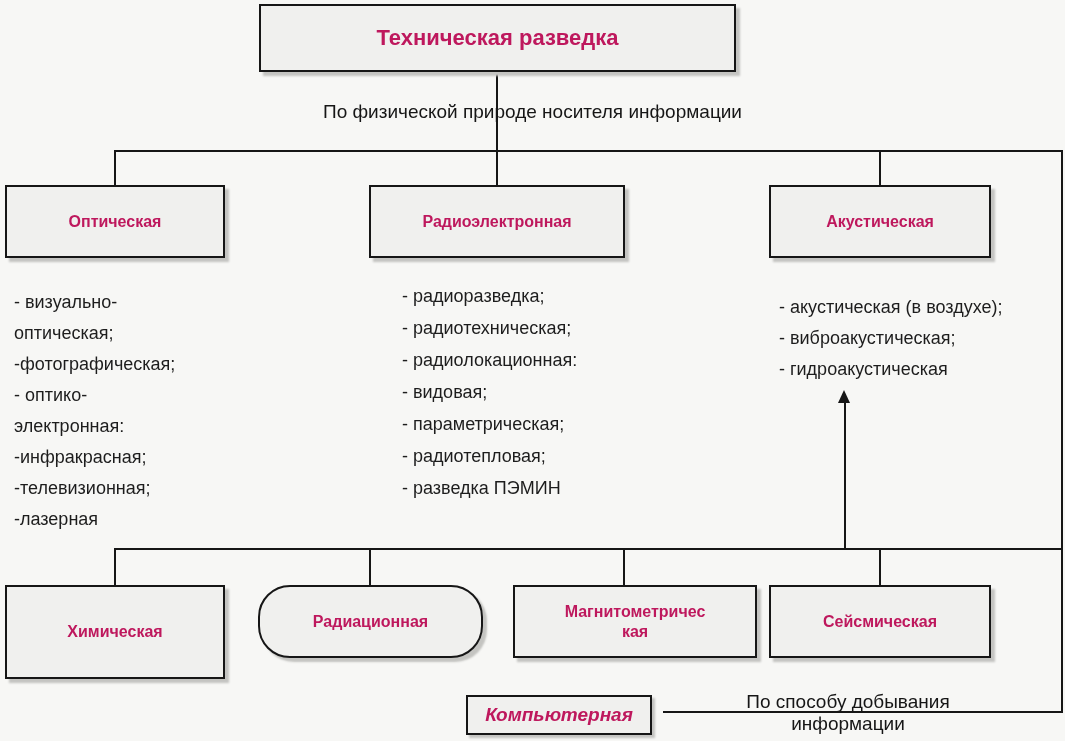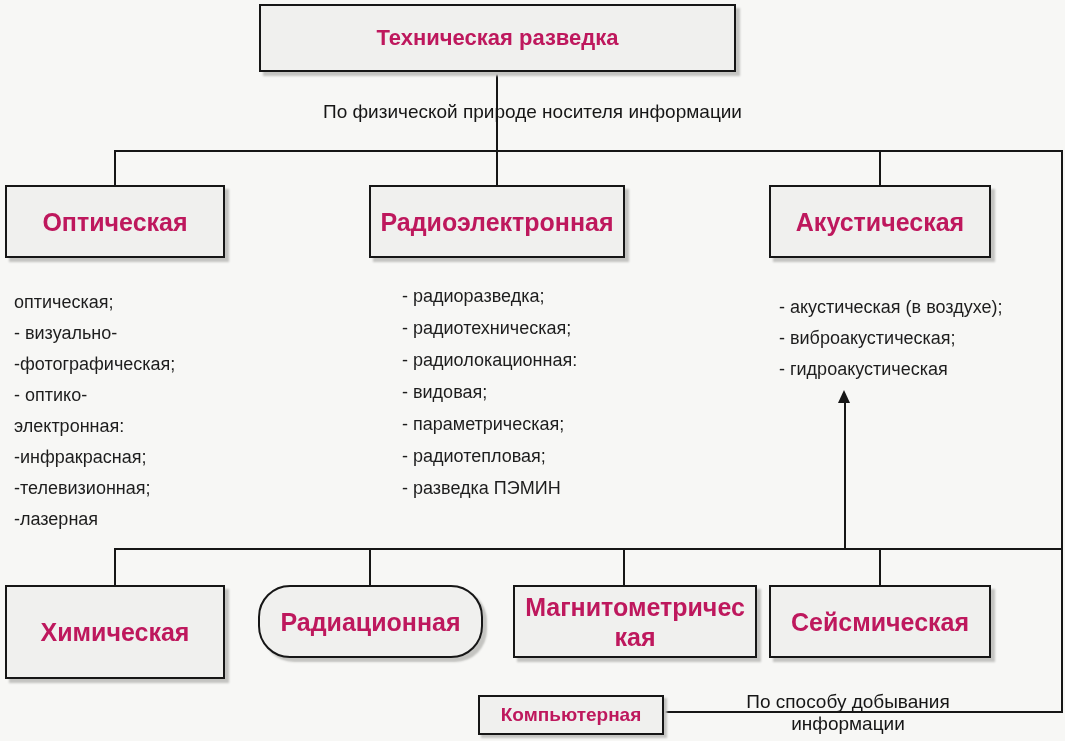--- a/index.html
+++ b/index.html
@@ -24,21 +24,21 @@
     display: flex;
     align-items: center;
     justify-content: center;
     text-align: center;
     font-weight: bold;
     color: #be185d;
   }
   .box .lbl { white-space: pre-line; line-height: 1.2; padding: 0 6px; }
 
   .title-box { font-size: 22px; }
-  .lvl1 { font-size: 25px; }
+  .lvl1 { font-size: 16px; }
   .small-box { font-size: 19px; box-shadow: 3px 3px 2px #c4c4c1; }
 
   .caption {
     position: absolute;
     font-size: 19px;
     color: #161616;
     text-align: center;
     white-space: pre-line;
     line-height: 22px;
   }
@@ -85,22 +85,22 @@
     <span class="lbl">Оптическая</span>
   </div>
   <div class="box lvl1" style="left:369px; top:185px; width:256px; height:73px;">
     <span class="lbl">Радиоэлектронная</span>
   </div>
   <div class="box lvl1" style="left:769px; top:185px; width:222px; height:73px;">
     <span class="lbl">Акустическая</span>
   </div>
 
   <div class="list" style="left:14px; top:287px;">
+      <div class="list-line">- визуально-</div>
       <div class="list-line">оптическая;</div>
-      <div class="list-line">- визуально-</div>
       <div class="list-line">-фотографическая;</div>
       <div class="list-line">- оптико-</div>
       <div class="list-line">электронная:</div>
       <div class="list-line">-инфракрасная;</div>
       <div class="list-line">-телевизионная;</div>
       <div class="list-line">-лазерная</div>
     </div>
   <div class="list list-radio" style="left:377px; top:280px;margin-left:25px;">
       <div class="list-line">- радиоразведка;</div>
       <div class="list-line">- радиотехническая;</div>
@@ -123,20 +123,20 @@
     <span class="lbl">Радиационная</span>
   </div>
   <div class="box lvl1" style="left:513px; top:585px; width:244px; height:73px;">
     <span class="lbl">Магнитометричес
 кая</span>
   </div>
   <div class="box lvl1" style="left:769px; top:585px; width:222px; height:73px;">
     <span class="lbl">Сейсмическая</span>
   </div>
 
-  <div class="box small-box" style="left:478px; top:695px; width:186px; height:40px;">
+  <div class="box small-box" style="left:466px; top:695px; width:186px; height:40px;font-style:italic;">
     <span class="lbl">Компьютерная</span>
   </div>
 
   <div class="caption" style="left:728px; top:691px; width:240px;">По способу добывания
 информации</div>
 
 </div>
 
 </body></html>

